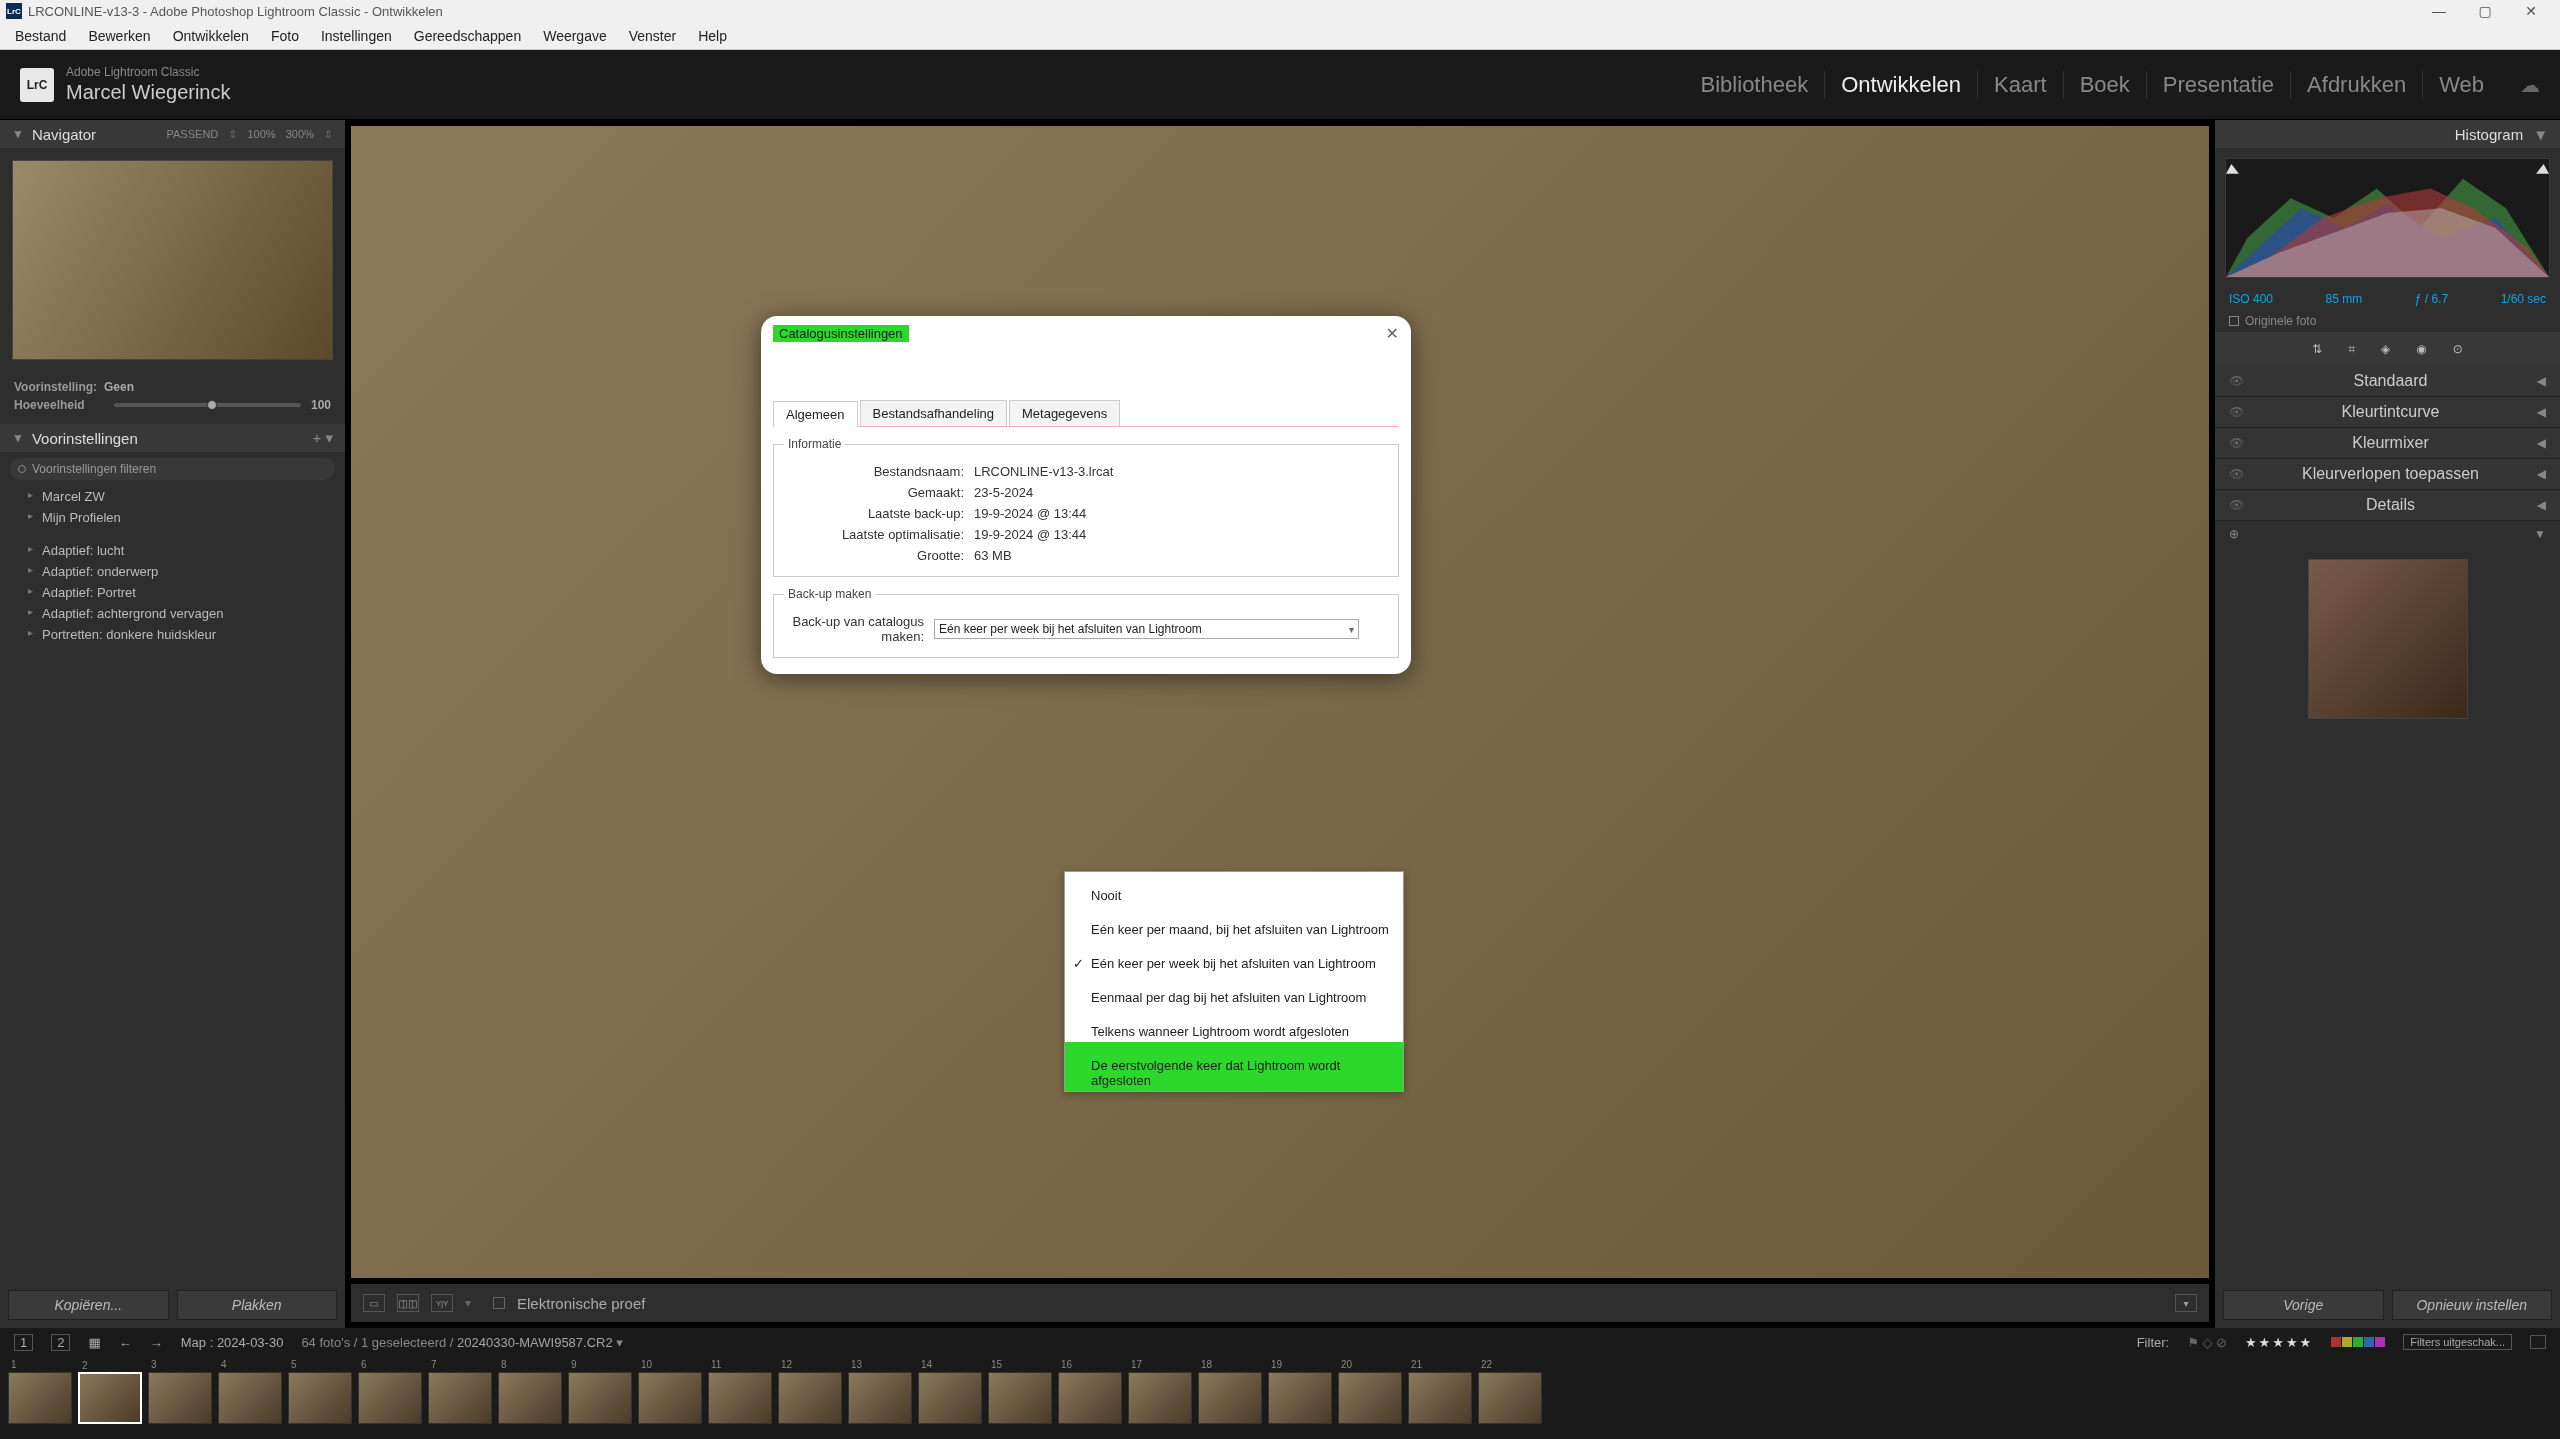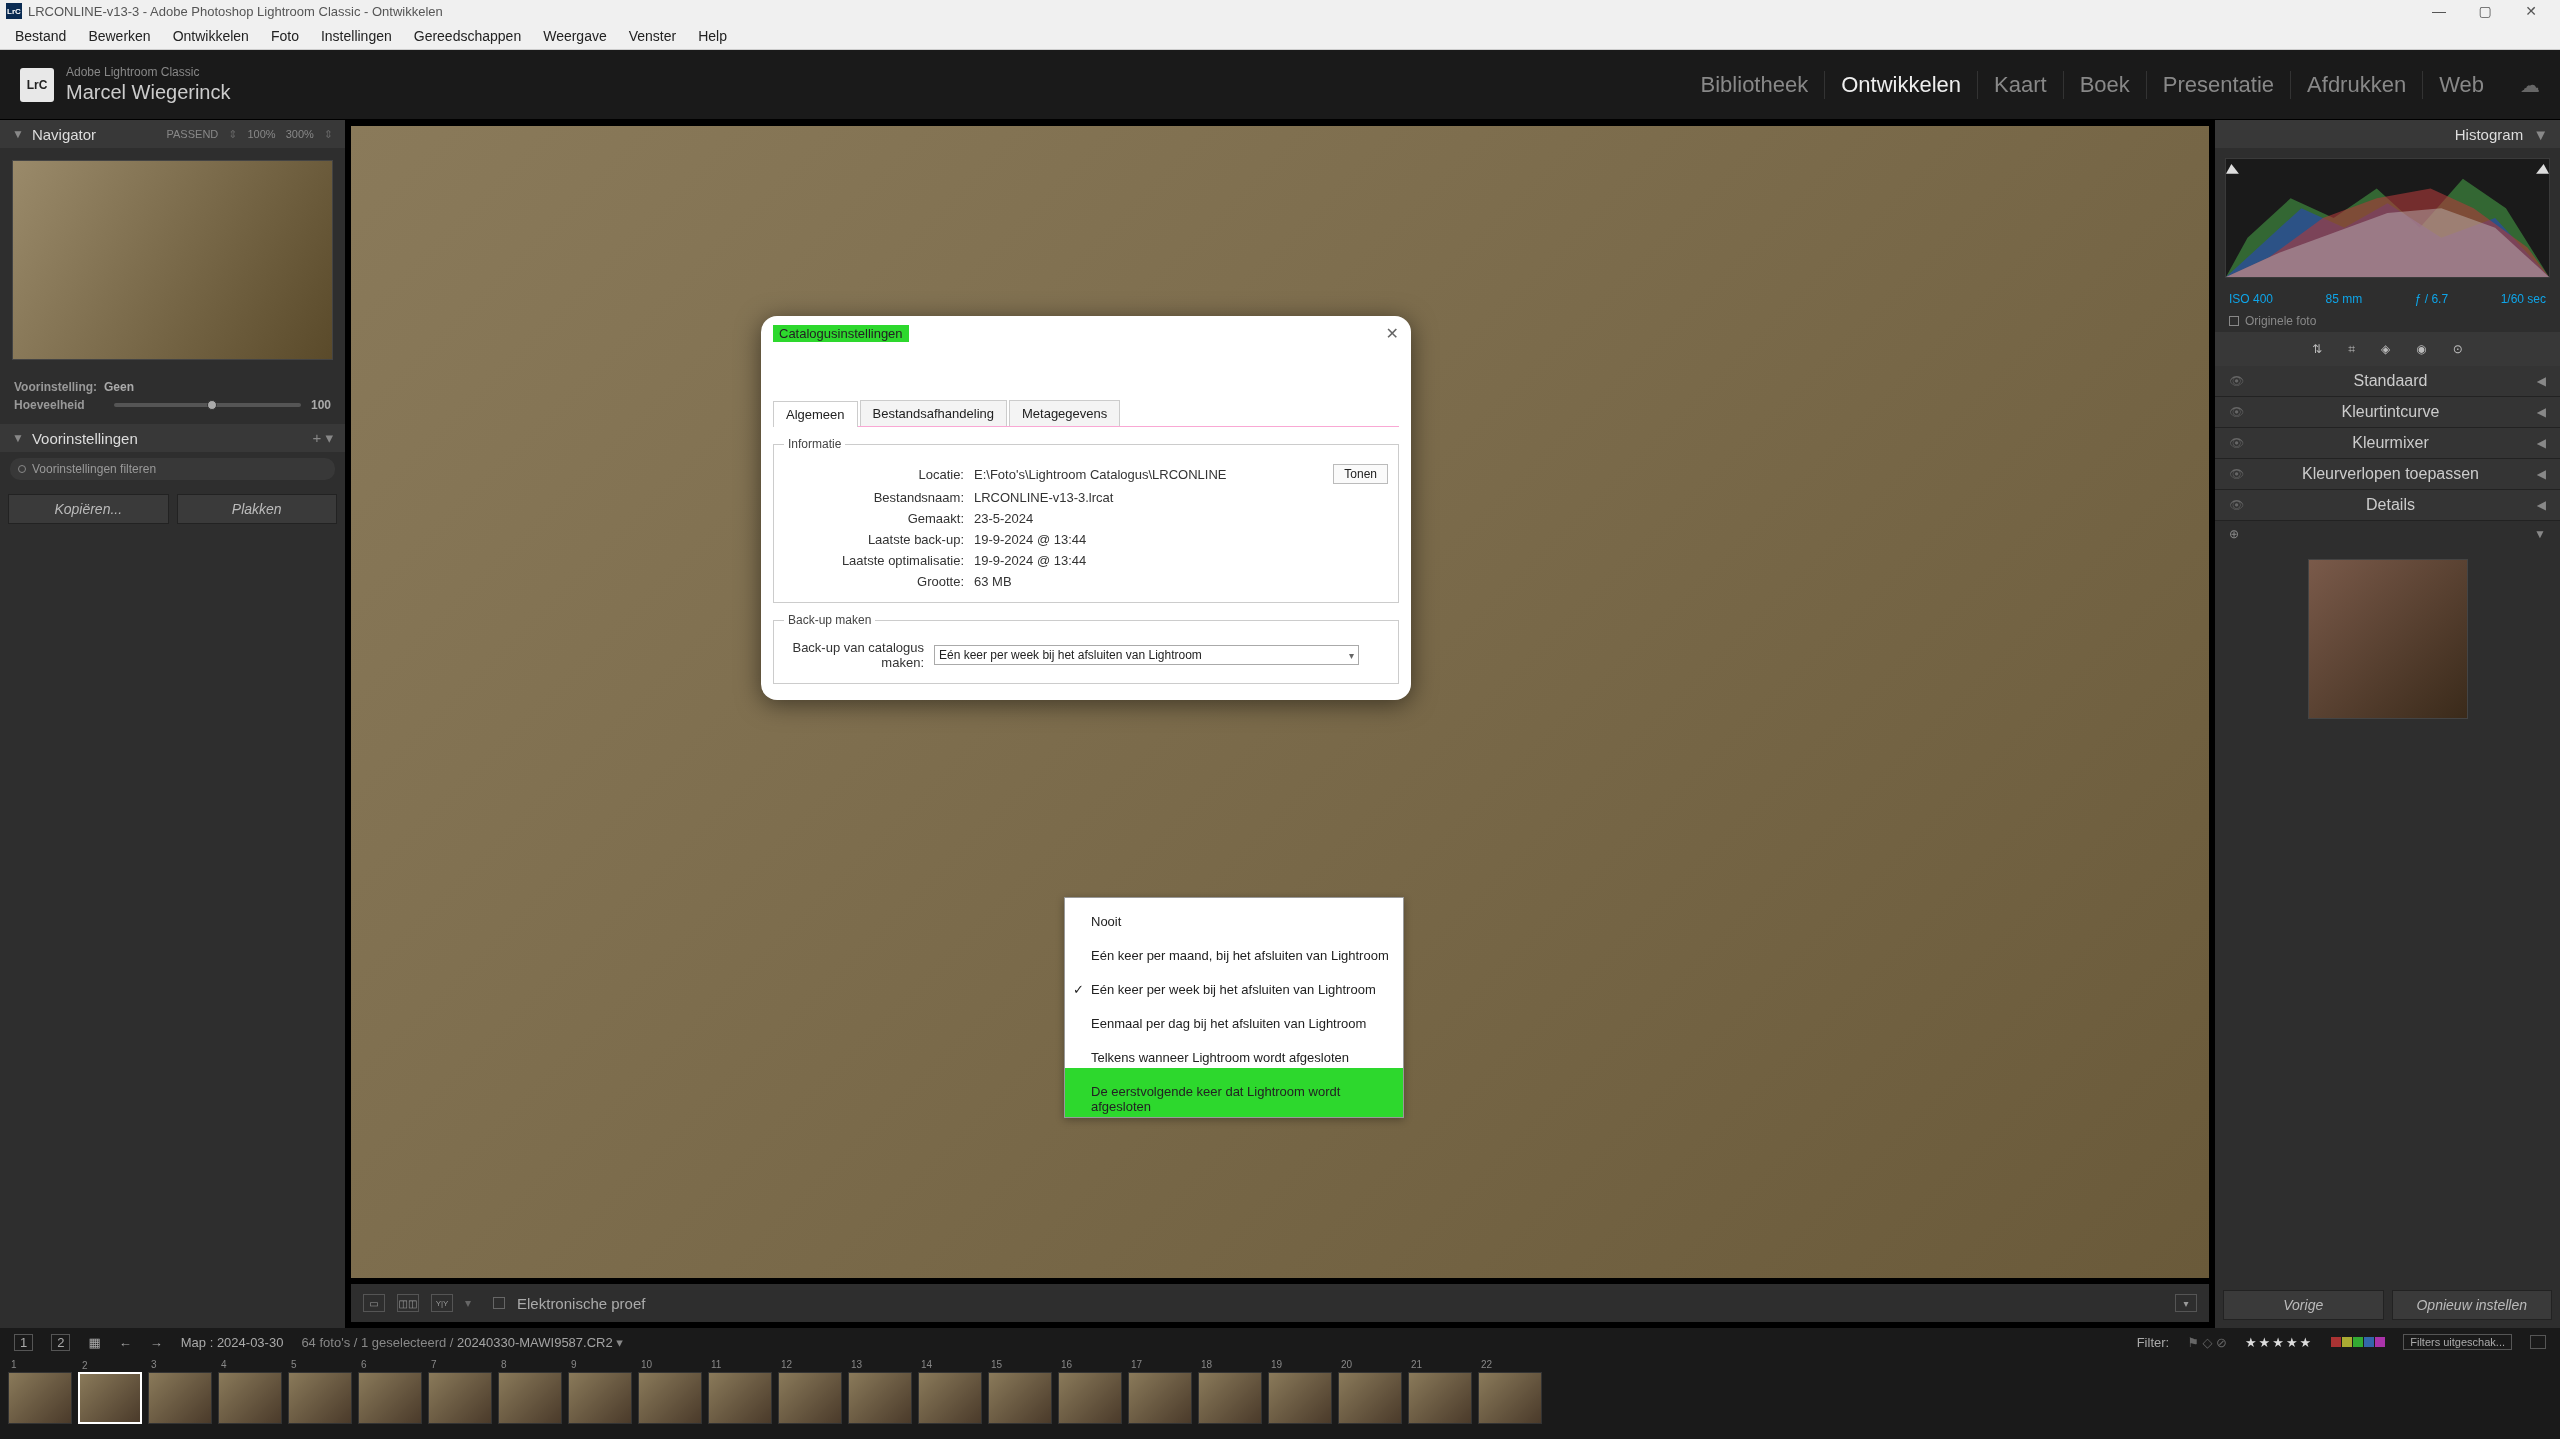--- a/index.html
+++ b/index.html
@@ -186,20 +186,30 @@
     <div class="panel-hdr">
       <span class="arrow">▼</span>
       <span>Voorinstellingen</span>
       <span class="spacer"></span>
       <span style="color:#888">+ ▾</span>
     </div>
     <div class="filter-box">
       <span class="dot"></span>
       <span>Voorinstellingen filteren</span>
     </div>
+    <div class="preset-list" id="preset-list">
+        <div class="preset-item">Marcel ZW</div>
+        <div class="preset-item">Mijn Profielen</div>
+        <div style="height: 12px;"></div>
+        <div class="preset-item">Adaptief: lucht</div>
+        <div class="preset-item">Adaptief: onderwerp</div>
+        <div class="preset-item">Adaptief: Portret</div>
+        <div class="preset-item">Adaptief: achtergrond vervagen</div>
+        <div class="preset-item">Portretten: donkere huidskleur</div>
+      </div>
     <div class="btn-row">
       <div class="panel-btn">Kopiëren...</div>
       <div class="panel-btn">Plakken</div>
     </div>
   </div>
 
   <div class="center-area">
     <div class="canvas">
 
       <div class="dialog">
@@ -210,25 +220,20 @@
         </div>
         <div class="dlg-body">
           <div class="tabs" id="dlg-tabs">
               <div class="tab active">Algemeen</div>
               <div class="tab">Bestandsafhandeling</div>
               <div class="tab">Metagegevens</div>
             </div>
           <fieldset class="fieldset">
             <legend>Informatie</legend>
             <div id="info-rows">
-                <div class="info-row">
-                  <span class="lbl">Locatie:</span>
-                  <span class="val">E:\Foto's\Lightroom Catalogus\LRCONLINE</span>
-                  <span class="tonen-btn">Tonen</span>
-                </div>
                 <div class="info-row">
                   <span class="lbl">Bestandsnaam:</span>
                   <span class="val">LRCONLINE-v13-3.lrcat</span>
                 </div>
                 <div class="info-row">
                   <span class="lbl">Gemaakt:</span>
                   <span class="val">23-5-2024</span>
                 </div>
                 <div class="info-row">
                   <span class="lbl">Laatste back-up:</span>

